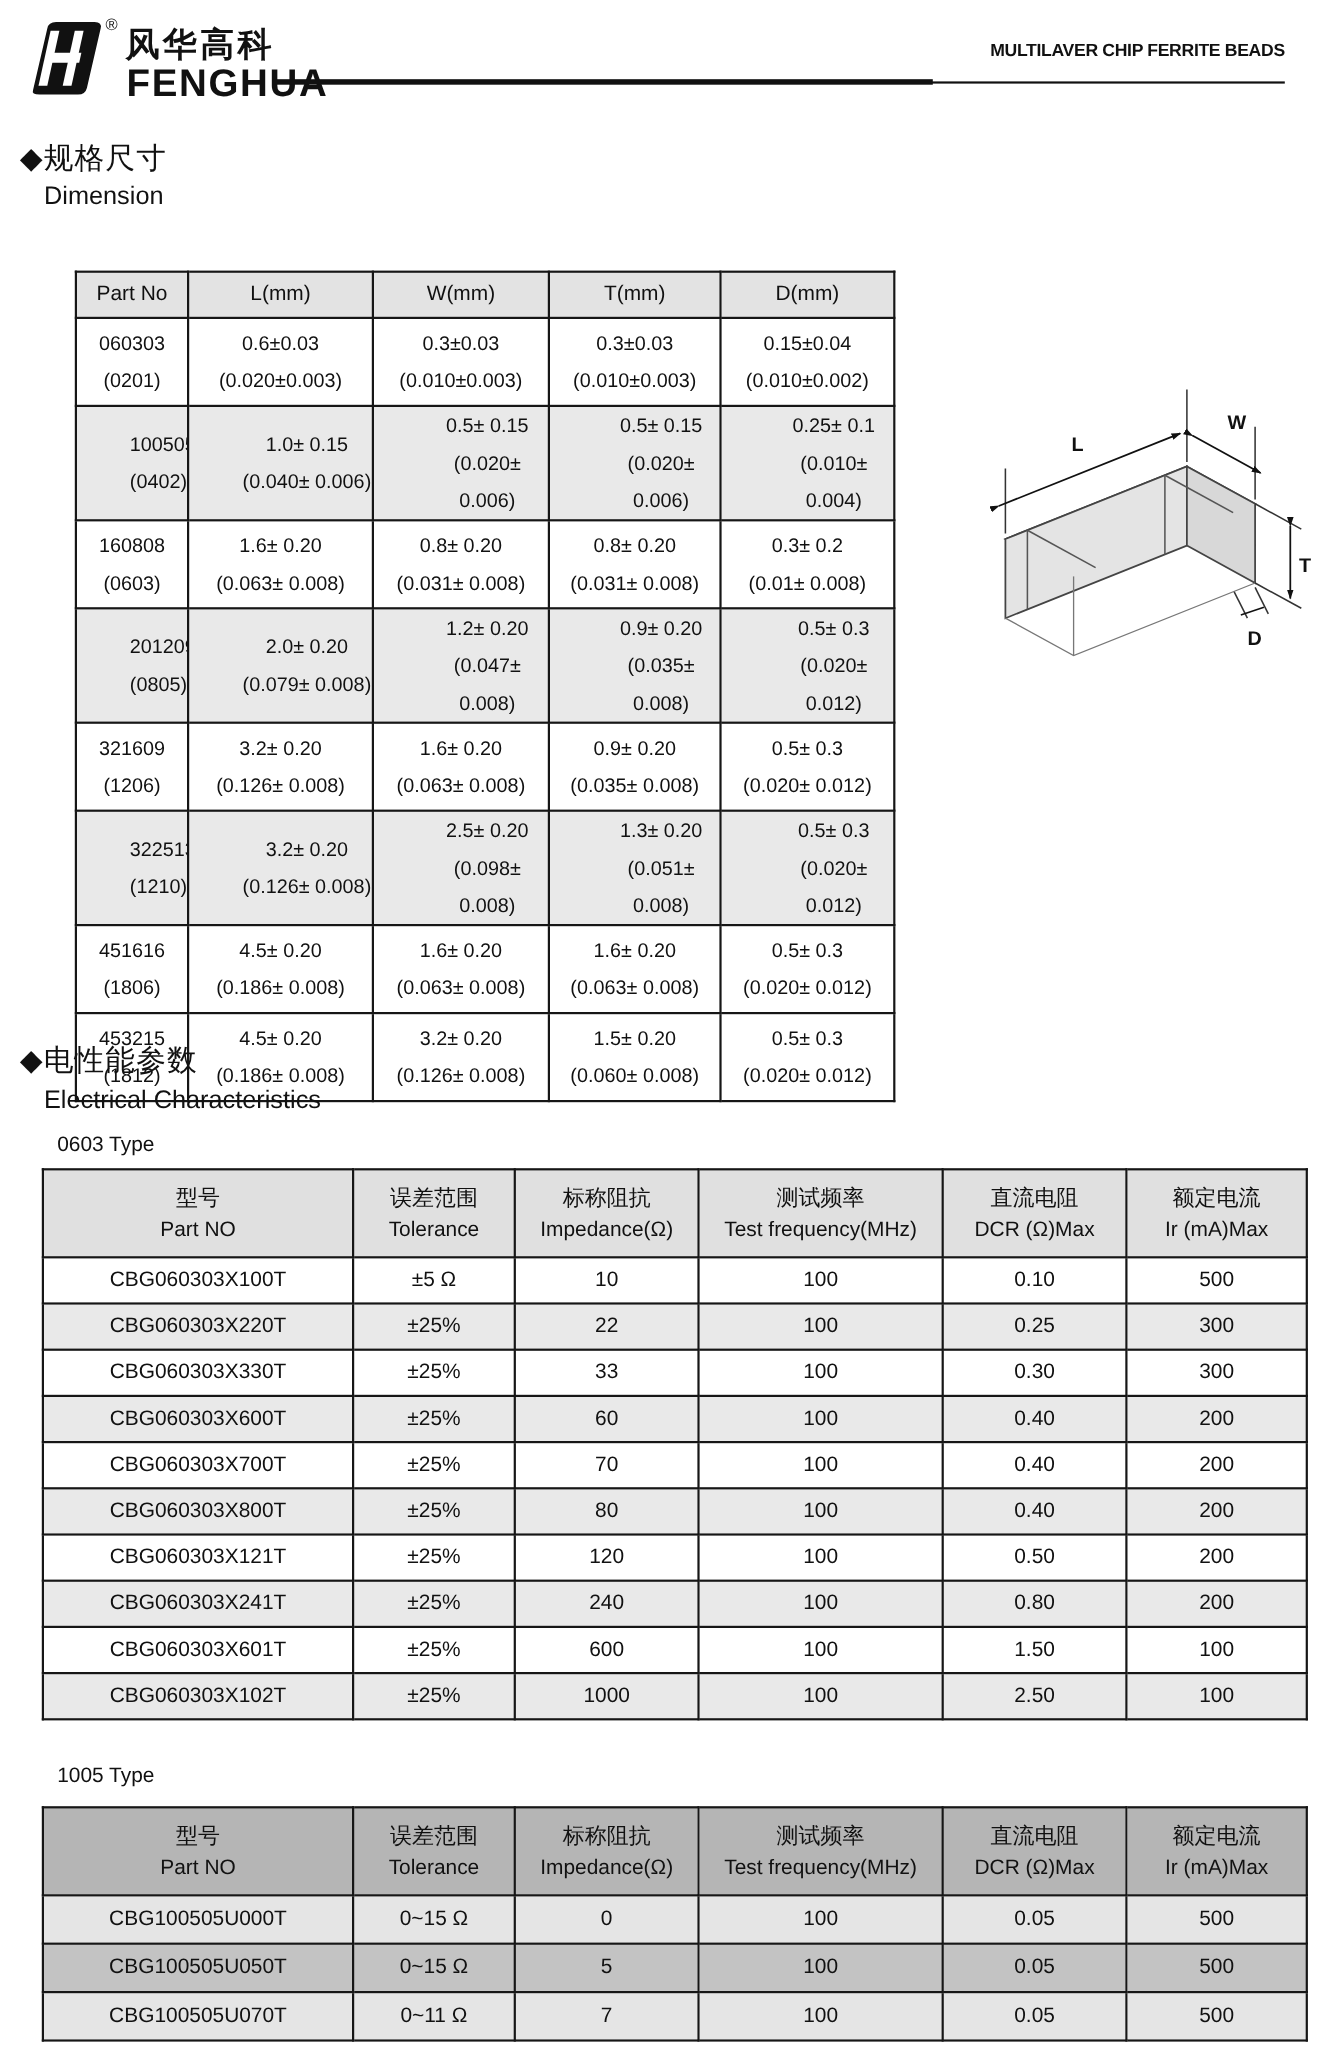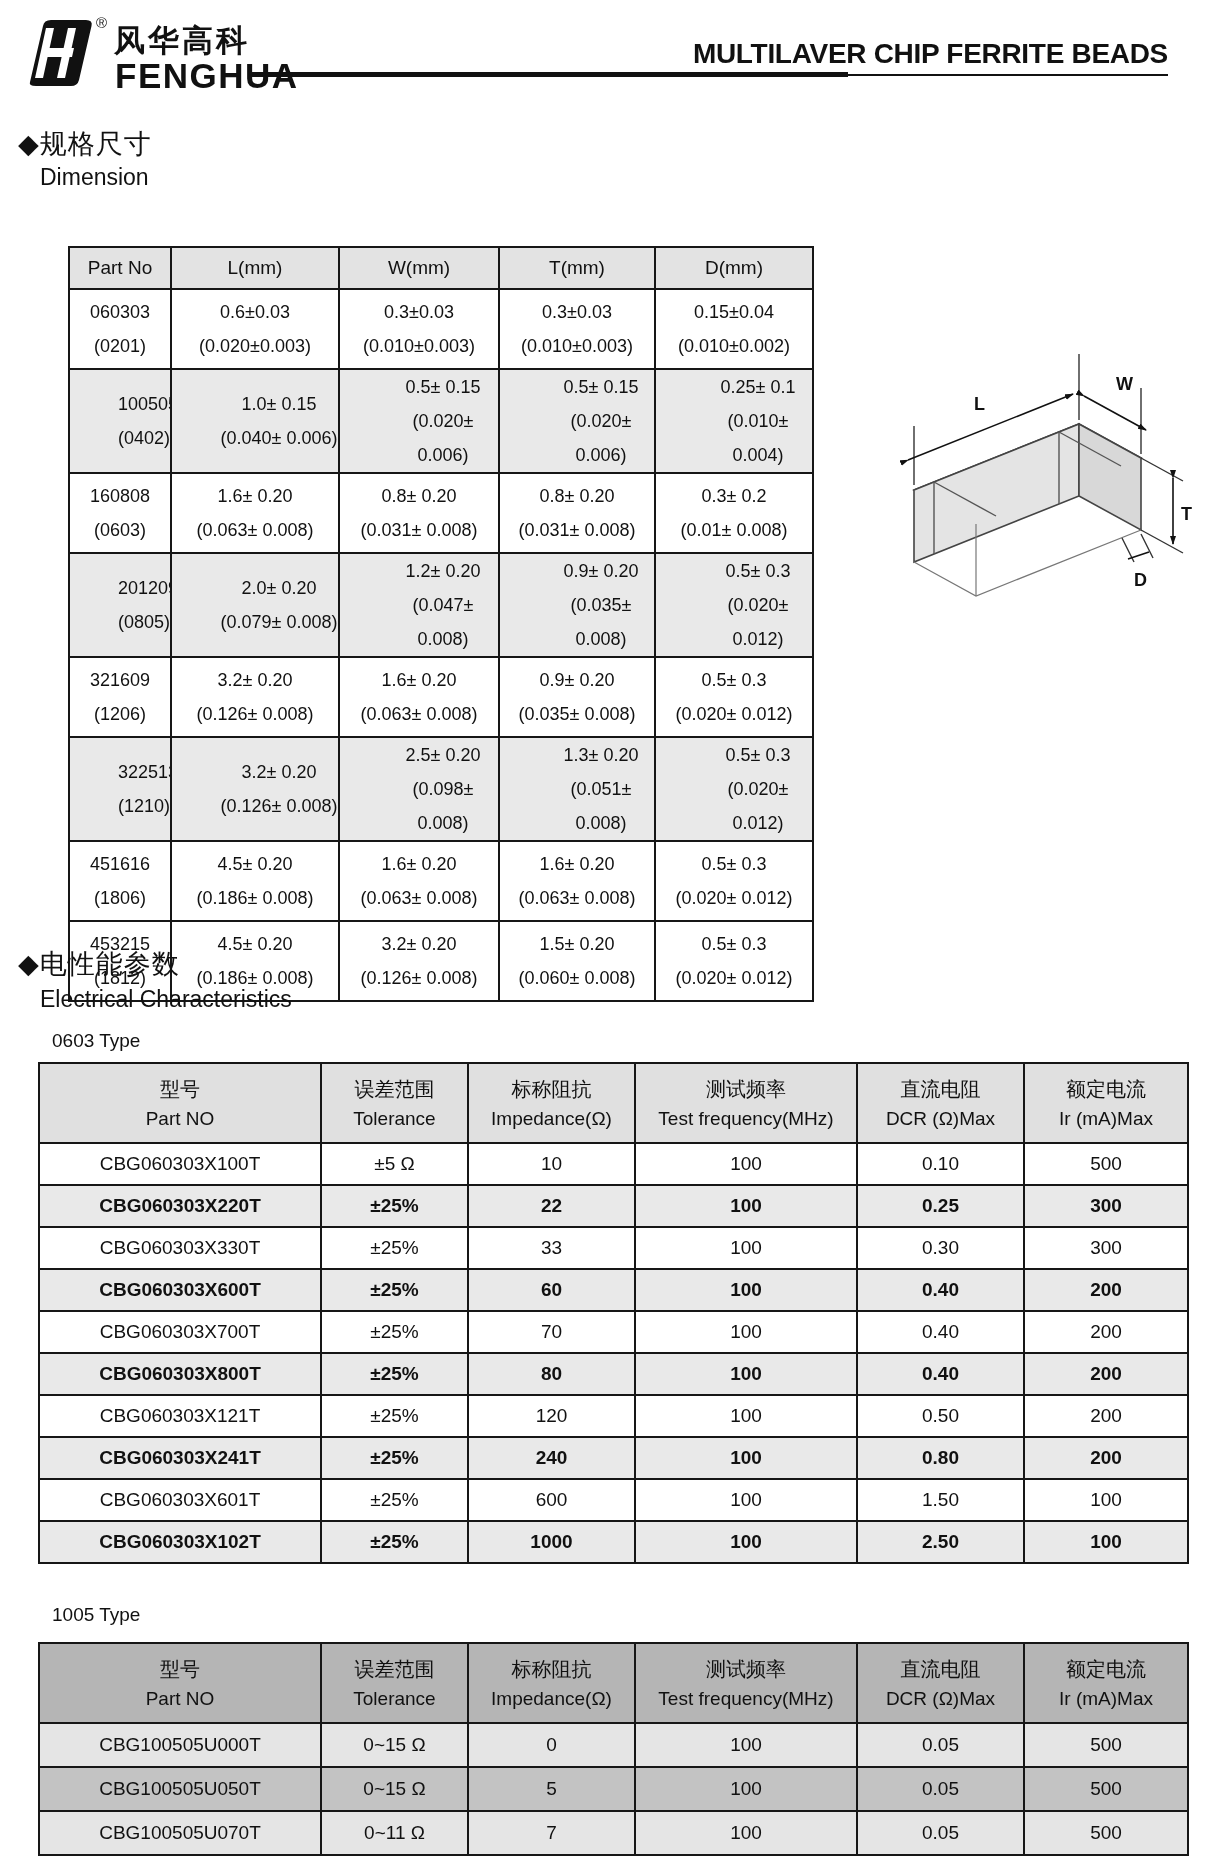--- a/index.html
+++ b/index.html
@@ -6,21 +6,21 @@
   .page{
     position:relative;width:1212px;height:1872px;background:#ffffff;
     font-family:"Liberation Sans","DejaVu Sans",sans-serif;color:#111;
     margin:0 auto;overflow:hidden;
   }
   
   .logo-mark{position:absolute;left:16px;top:16px;}
   .reg-mark{position:absolute;left:96px;top:14px;font-size:15px;color:#222;}
   .brand-cn{position:absolute;left:114px;top:20px;font-size:31px;font-weight:bold;letter-spacing:3px;}
   .brand-en{position:absolute;left:115px;top:56px;font-size:35px;font-weight:bold;letter-spacing:1.5px;}
-  .doc-title{position:absolute;right:44px;top:38px;font-size:28px;font-weight:bold;letter-spacing:-0.3px;}
+  .doc-title{position:absolute;right:44px;top:38px;font-size:16px;font-weight:bold;letter-spacing:-0.3px;}
   .rule-thick{position:absolute;left:248px;top:72px;width:600px;height:5px;background:#111;}
   .rule-thin{position:absolute;left:846px;top:74px;width:322px;height:2px;background:#111;}
   
   .h-cn{position:absolute;font-size:27px;font-weight:normal;letter-spacing:1px;}
   .h-en{position:absolute;font-size:23px;}
   #dim-h{left:18px;top:126px;}
   #dim-sub{left:40px;top:164px;}
   #elec-h{left:18px;top:946px;}
   #elec-sub{left:40px;top:986px;}
   .type-label{position:absolute;font-size:19px;}
@@ -46,21 +46,21 @@
   .elec-table th:nth-child(1){width:280px;}
   .elec-table th:nth-child(2){width:145px;}
   .elec-table th:nth-child(3){width:165px;}
   .elec-table th:nth-child(4){width:220px;}
   .elec-table th:nth-child(5){width:165px;}
   .elec-table th:nth-child(6){width:162px;}
   .hl1{font-size:20px;line-height:30px;margin-top:2px;}
   .hl2{font-size:19px;line-height:30px;}
   .elec-0603 td{height:40px;font-size:19px;background:#fff;}
   .elec-0603 thead th{background:#e0e0e0;}
-  .elec-0603 tr.shaded td{background:#e9e9e9;font-weight:bold;}
+  .elec-0603 tr.shaded td{background:#e9e9e9;}
   .elec-1005{top:1642px;}
   .elec-1005 td{height:42px;font-size:19px;background:#e5e5e5;}
   .elec-1005 thead th{background:#b5b5b5;}
   .elec-1005 tr.shaded td{background:#c3c3c3;}
   
   .chip-diagram{position:absolute;left:876px;top:330px;}
 </style>
 </head>
 <body>
 

